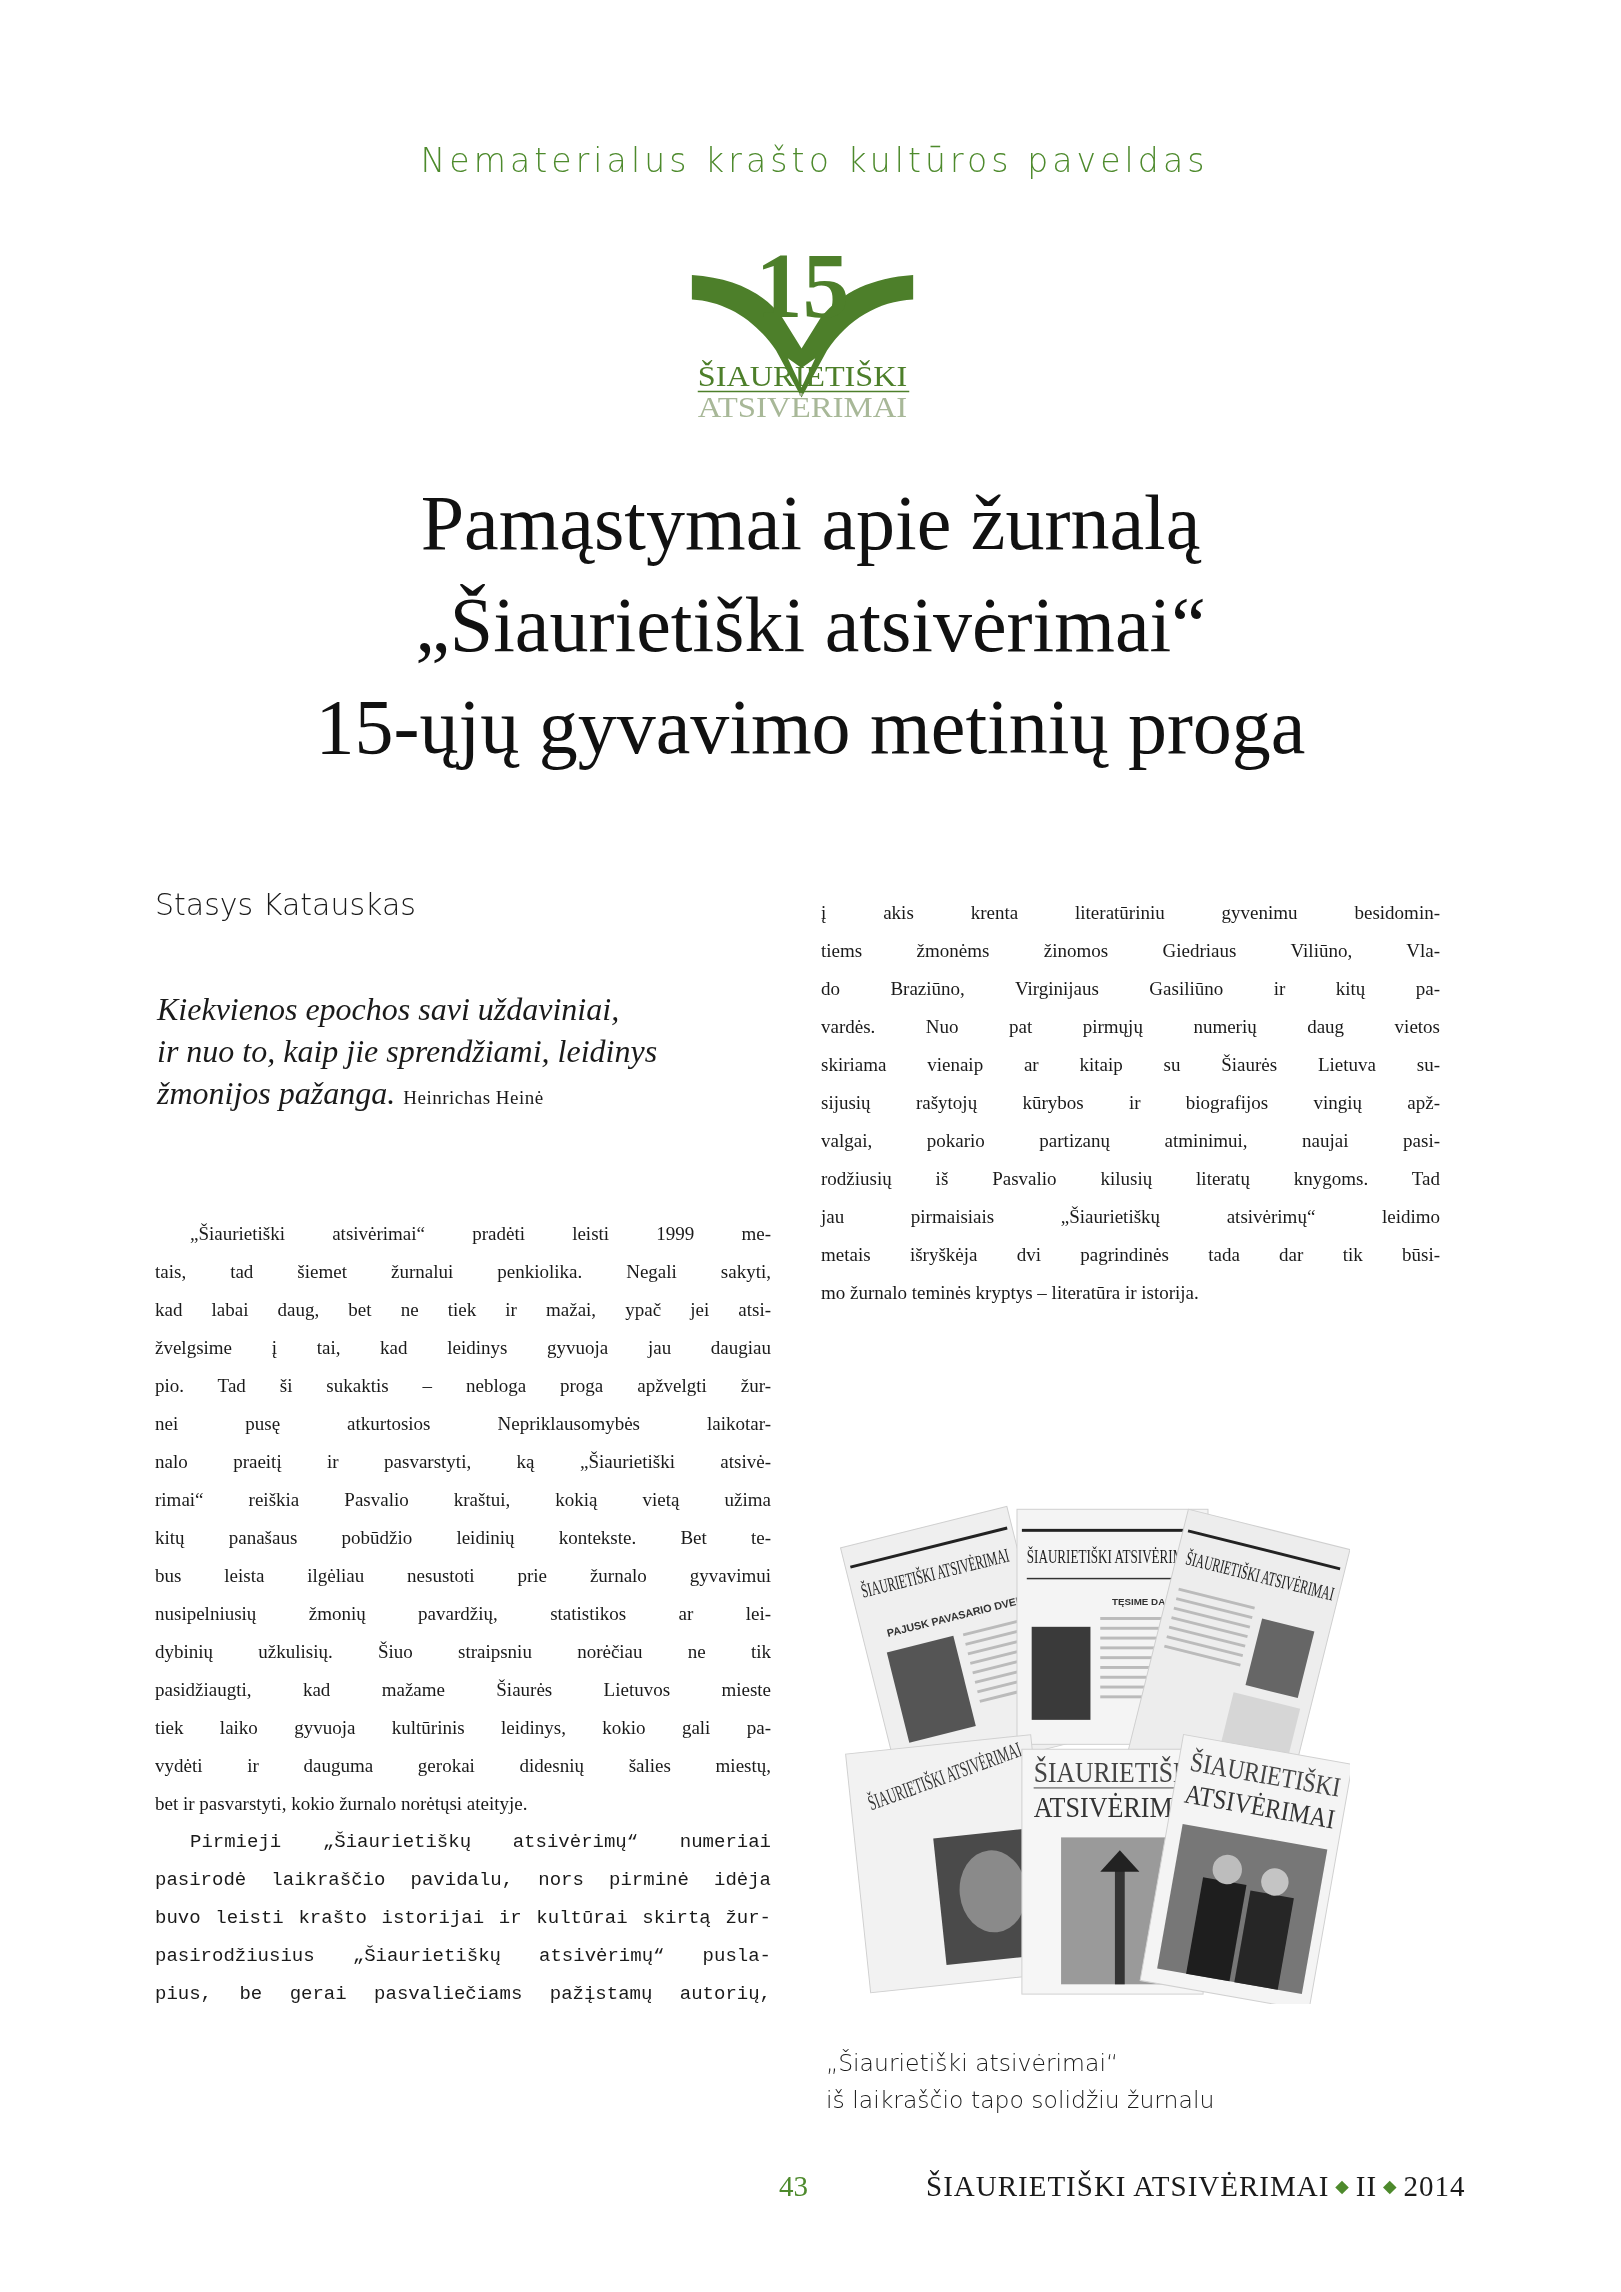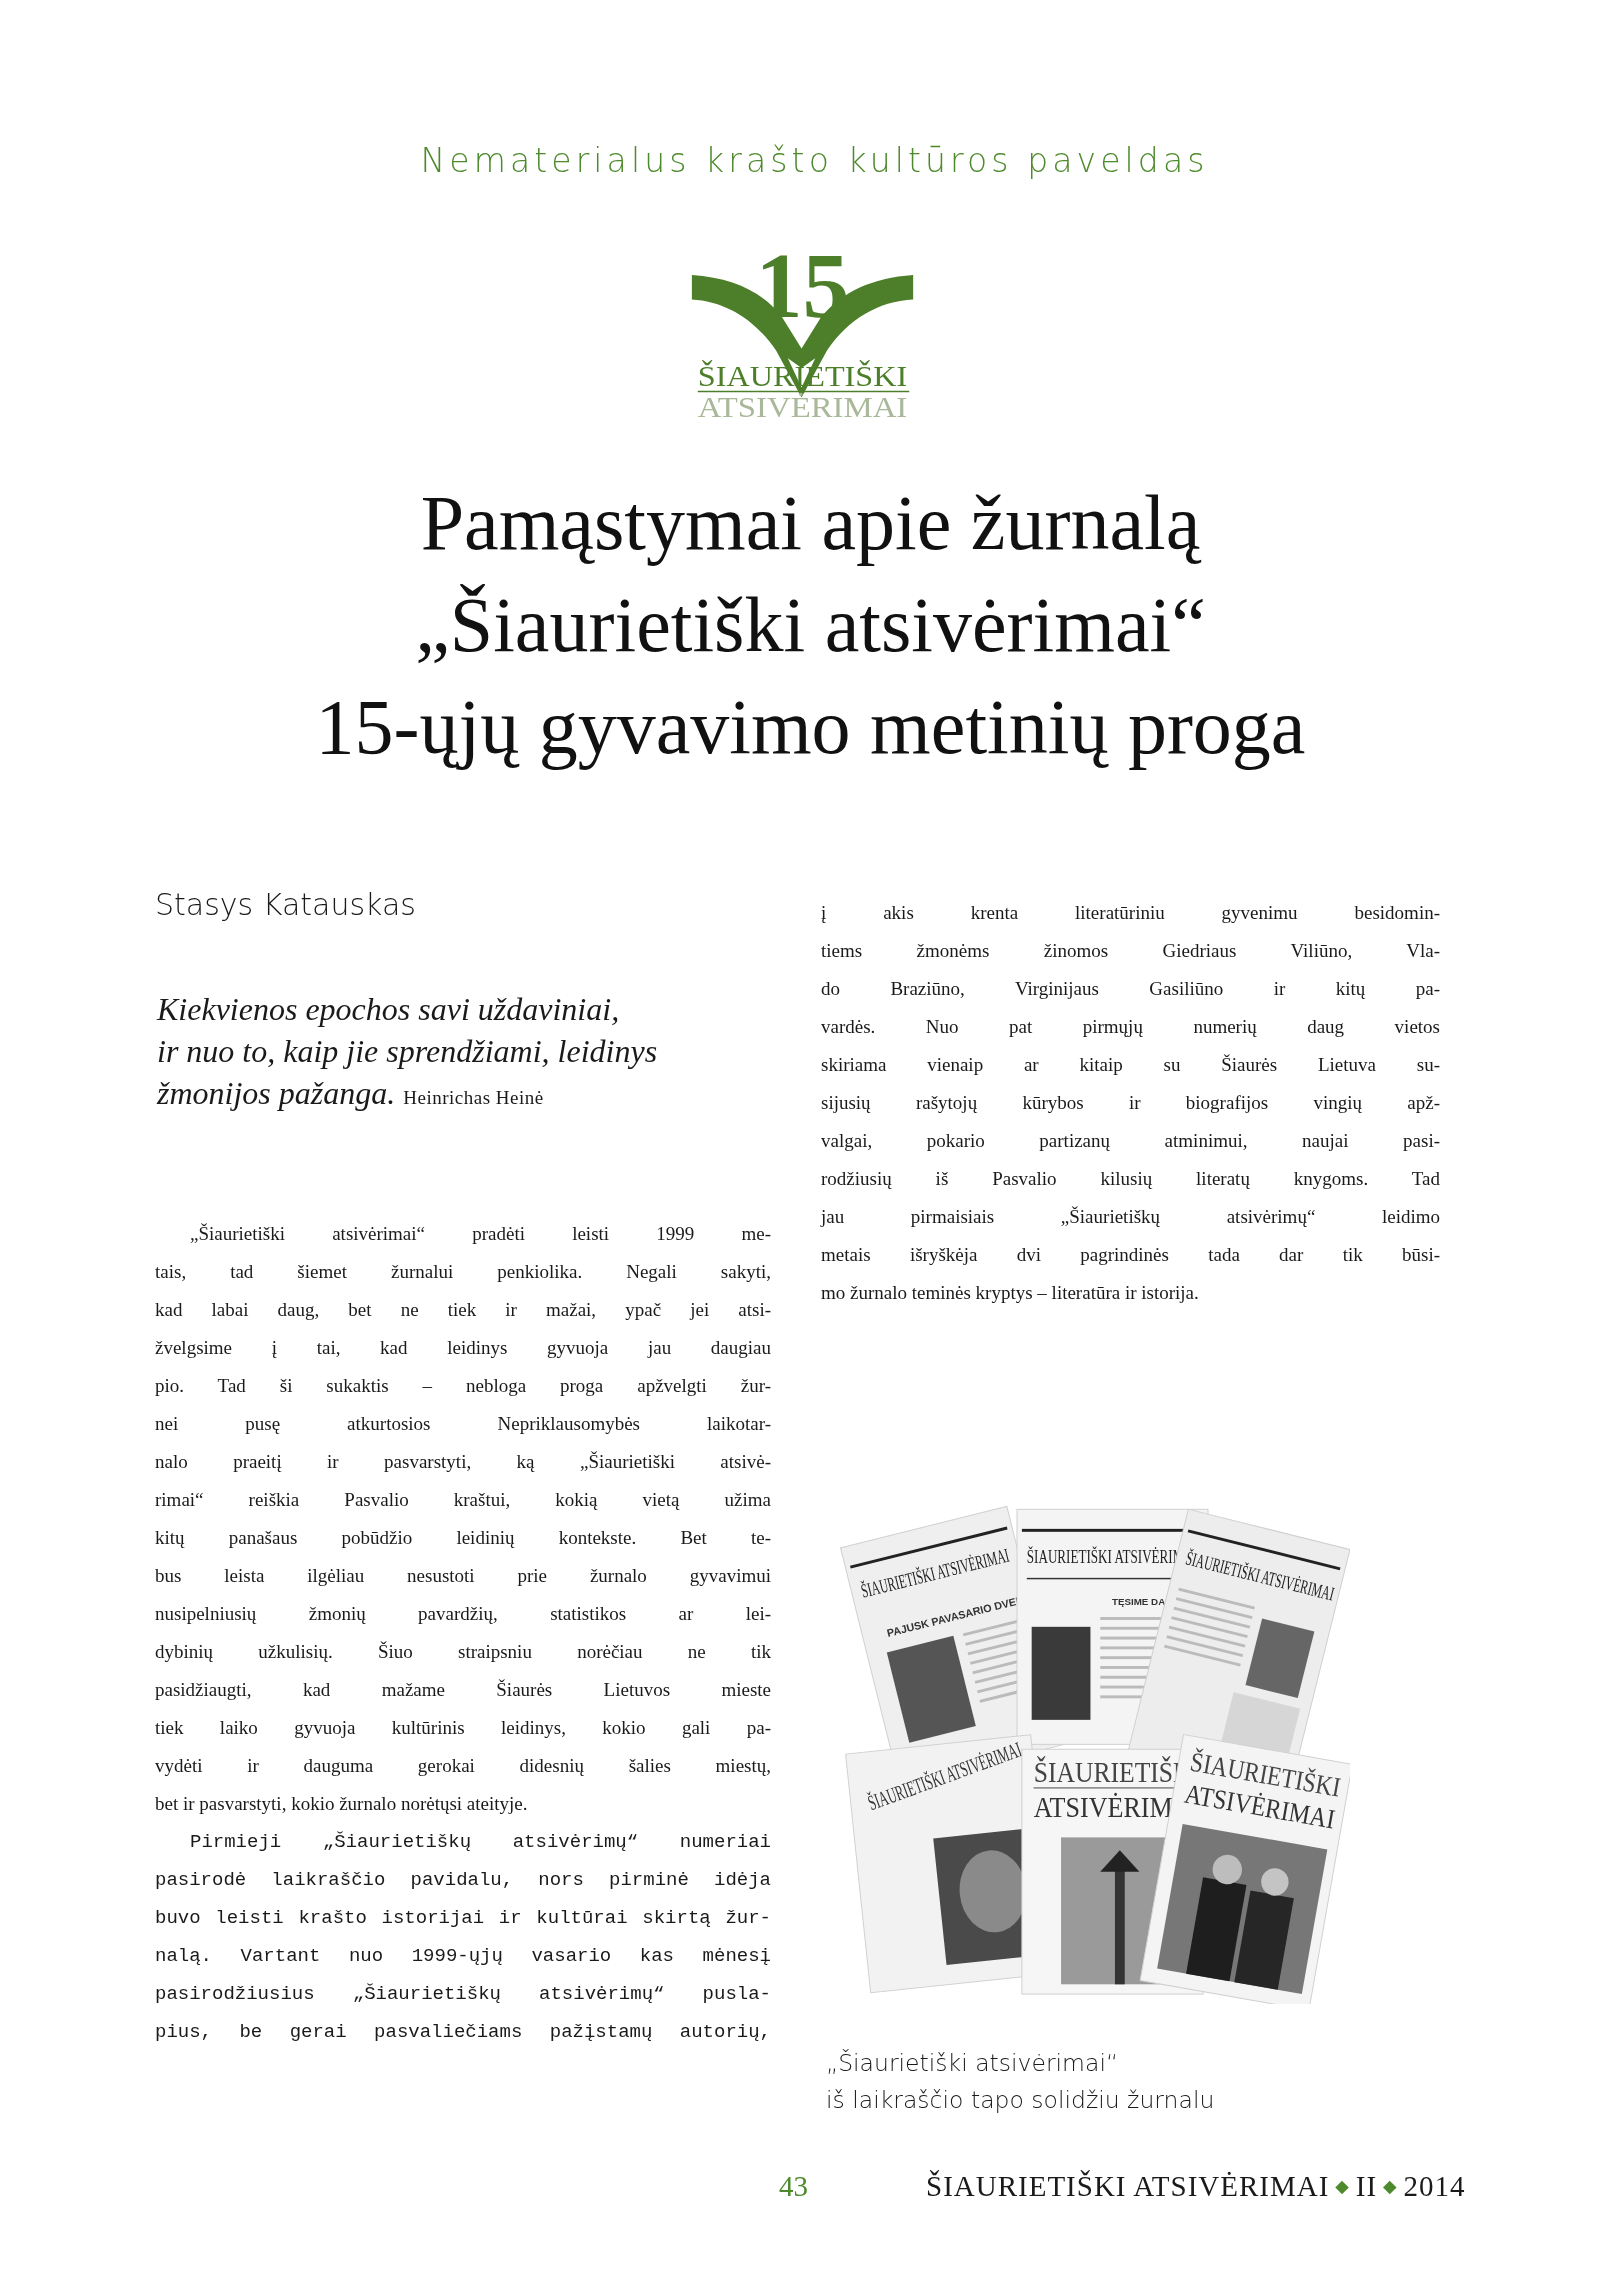--- a/index.html
+++ b/index.html
@@ -97,21 +97,20 @@
     <span class="ln">dybinių užkulisių. Šiuo straipsniu norėčiau ne tik</span>
     <span class="ln">pasidžiaugti, kad mažame Šiaurės Lietuvos mieste</span>
     <span class="ln">tiek laiko gyvuoja kultūrinis leidinys, kokio gali pa-</span>
     <span class="ln">vydėti ir dauguma gerokai didesnių šalies miestų,</span>
     <span class="ln last">bet ir pasvarstyti, kokio žurnalo norėtųsi ateityje.</span>
   </div>
   <div class="p2">
     <span class="ln ind">Pirmieji „Šiaurietiškų atsivėrimų“ numeriai</span>
     <span class="ln">pasirodė laikraščio pavidalu, nors pirminė idėja</span>
     <span class="ln">buvo leisti krašto istorijai ir kultūrai skirtą žur-</span>
-    <span class="ln">nalą. Vartant nuo 1999-ųjų vasario kas mėnesį</span>
     <span class="ln">pasirodžiusius „Šiaurietiškų atsivėrimų“ pusla-</span>
     <span class="ln">pius, be gerai pasvaliečiams pažįstamų autorių,</span>
   </div>
 </div>
 
 <div class="abs col right-col">
   <span class="ln">į akis krenta literatūriniu gyvenimu besidomin-</span>
   <span class="ln">tiems žmonėms žinomos Giedriaus Viliūno, Vla-</span>
   <span class="ln">do Braziūno, Virginijaus Gasiliūno ir kitų pa-</span>
   <span class="ln">vardės. Nuo pat pirmųjų numerių daug vietos</span>

